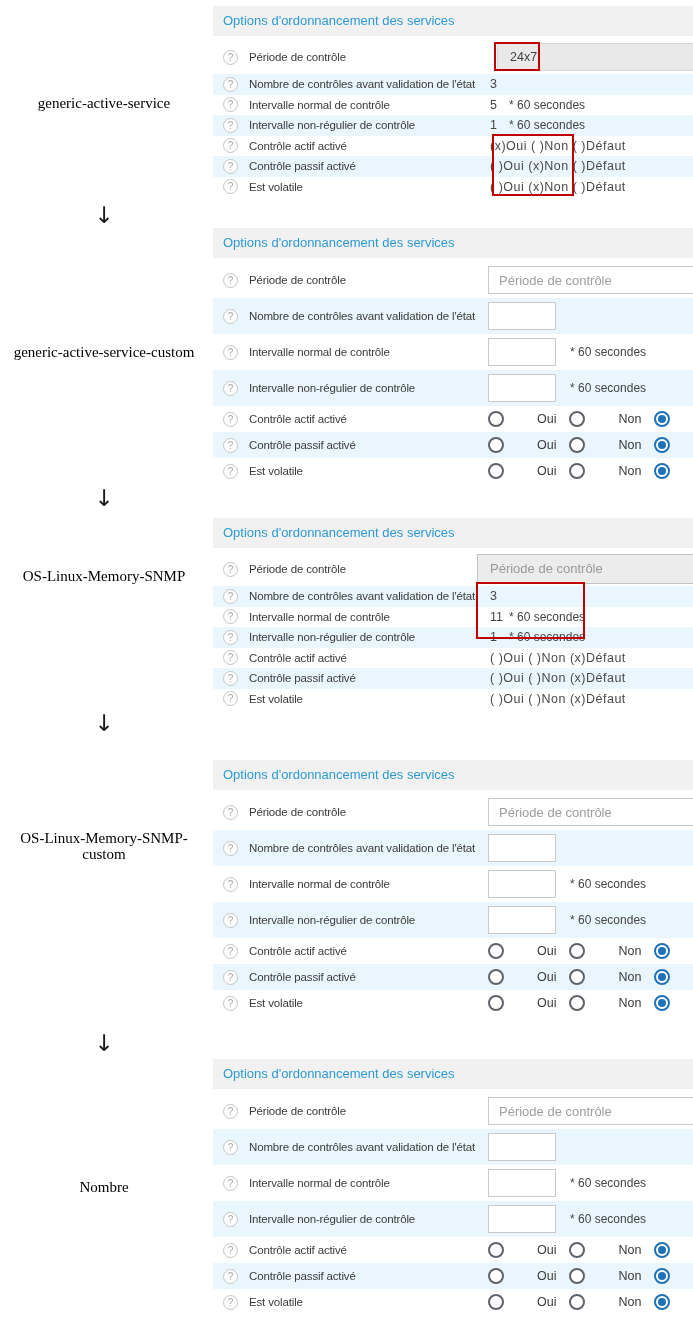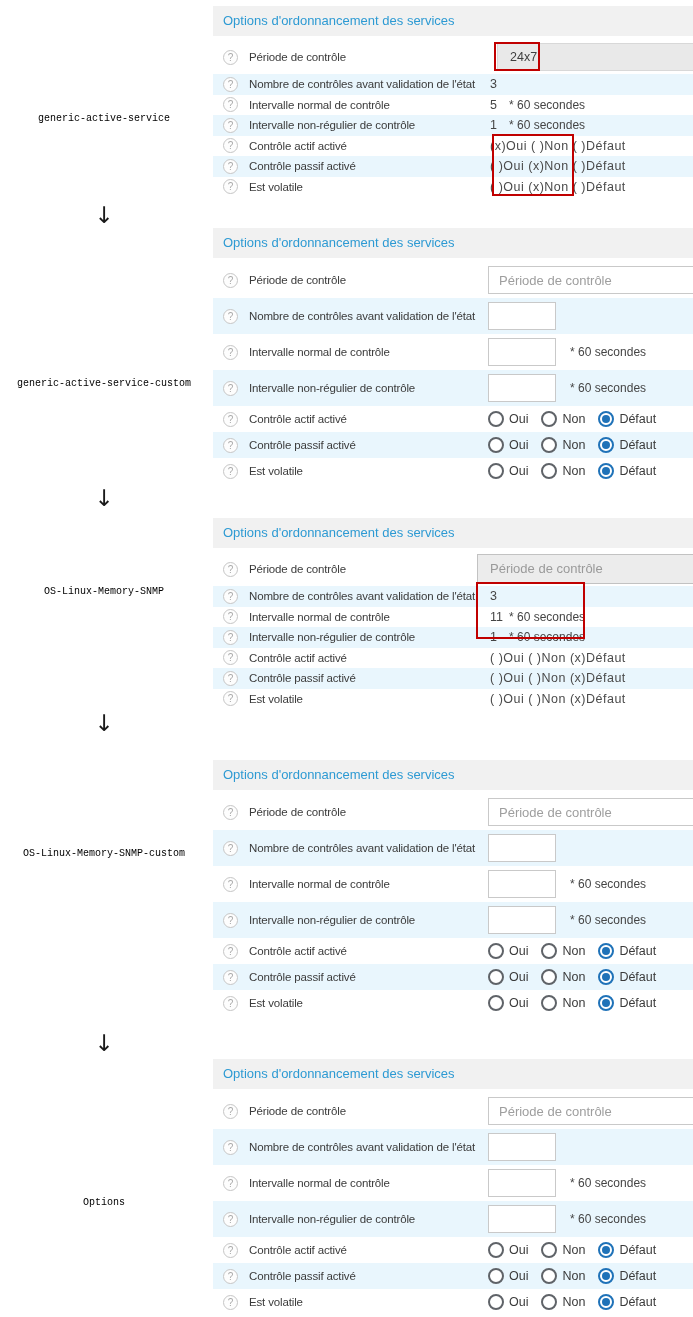--- a/index.html
+++ b/index.html
@@ -1,21 +1,21 @@
 <!DOCTYPE html>
 <html><head>
 <meta charset="utf-8">
 <style>
   html,body{margin:0;padding:0;background:#ffffff;}
   body{position:relative;width:693px;height:1317px;overflow:hidden;
        font-family:"Liberation Sans",sans-serif;}
 
   
   .tpl-label{position:absolute;left:9px;width:190px;text-align:center;
-    font-family:Liberation Mono, monospace;font-size:10px;line-height:16px;color:#000;margin-top:16px;}
+    font-family:Liberation Serif, serif;font-size:15px;line-height:16px;color:#000;}
   .arrow{position:absolute;left:0;width:208px;text-align:center;
     font-size:23px;line-height:26px;color:#1a1a1a;font-family:"DejaVu Sans",sans-serif;}
 
   
   .panel{position:absolute;left:213px;width:480px;}
   .panel-header{height:30px;line-height:30px;background:#f1f1f1;color:#2d9ad3;
     font-size:13px;padding-left:10px;margin-bottom:4px;}
   .row{position:relative;display:flex;align-items:center;}
   .row.alt{background:#e9f6fd;}
   .summary .row{height:20.5px;}
@@ -43,43 +43,43 @@
 
   .txt-input{box-sizing:border-box;height:28px;border:1px solid #c9c9c9;background:#fff;
     font-size:13px;color:#444;padding:0 10px;outline:none;position:absolute;
     font-family:"Liberation Sans",sans-serif;}
   .txt-input::placeholder{color:#9e9e9e;}
   .txt-input.big{left:275px;width:250px;}
   .txt-input.small{left:275px;width:68px;padding:0 6px;}
   .suffix-abs{position:absolute;left:357px;color:#454545;font-size:12px;}
 
   .radio-group{position:absolute;left:275px;display:flex;align-items:center;}
-  .radio-opt{display:flex;align-items:center;margin-right:13px;cursor:pointer;}
+  .radio-opt{display:flex;align-items:center;margin-right:13px;cursor:pointer;gap:28px;}
   .rc{width:12px;height:12px;border:2px solid #5f6368;border-radius:50%;background:#fff;
     margin-right:5px;position:relative;flex:none;}
   .rc.sel{border-color:#1f72b8;}
   .rc.sel::after{content:"";position:absolute;left:2px;top:2px;width:8px;height:8px;
     border-radius:50%;background:#1f72b8;}
   .rlbl{font-size:12.5px;color:#3a3a3a;}
 
   .anno{position:absolute;border:2px solid #c00000;box-sizing:border-box;z-index:5;}
 </style>
 </head>
 <body>
 
 <div>
   <div class="tpl-label" style="top:95px">generic-active-service</div>
   <div class="arrow" style="top:202px">↓</div>
-  <div class="tpl-label" style="top:360px">generic-active-service-custom</div>
+  <div class="tpl-label" style="top:344px">generic-active-service-custom</div>
   <div class="arrow" style="top:485px">↓</div>
   <div class="tpl-label" style="top:568px">OS-Linux-Memory-SNMP</div>
   <div class="arrow" style="top:710px">↓</div>
   <div class="tpl-label" style="top:830px">OS-Linux-Memory-SNMP-custom</div>
   <div class="arrow" style="top:1030px">↓</div>
-  <div class="tpl-label" style="top:1179px">Options</div>
+  <div class="tpl-label" style="top:1179px">Nombre</div>
 </div>
 
 <div id="panels-root">
     <div class="panel summary" style="top: 6px;">
       <div class="panel-header">Options d'ordonnancement des services</div>
       <div class="row r0">
         <span class="help">?</span>
         <span class="lbl">Période de contrôle</span>
         <div class="select-filled"><span>24x7</span></div>
       </div>

